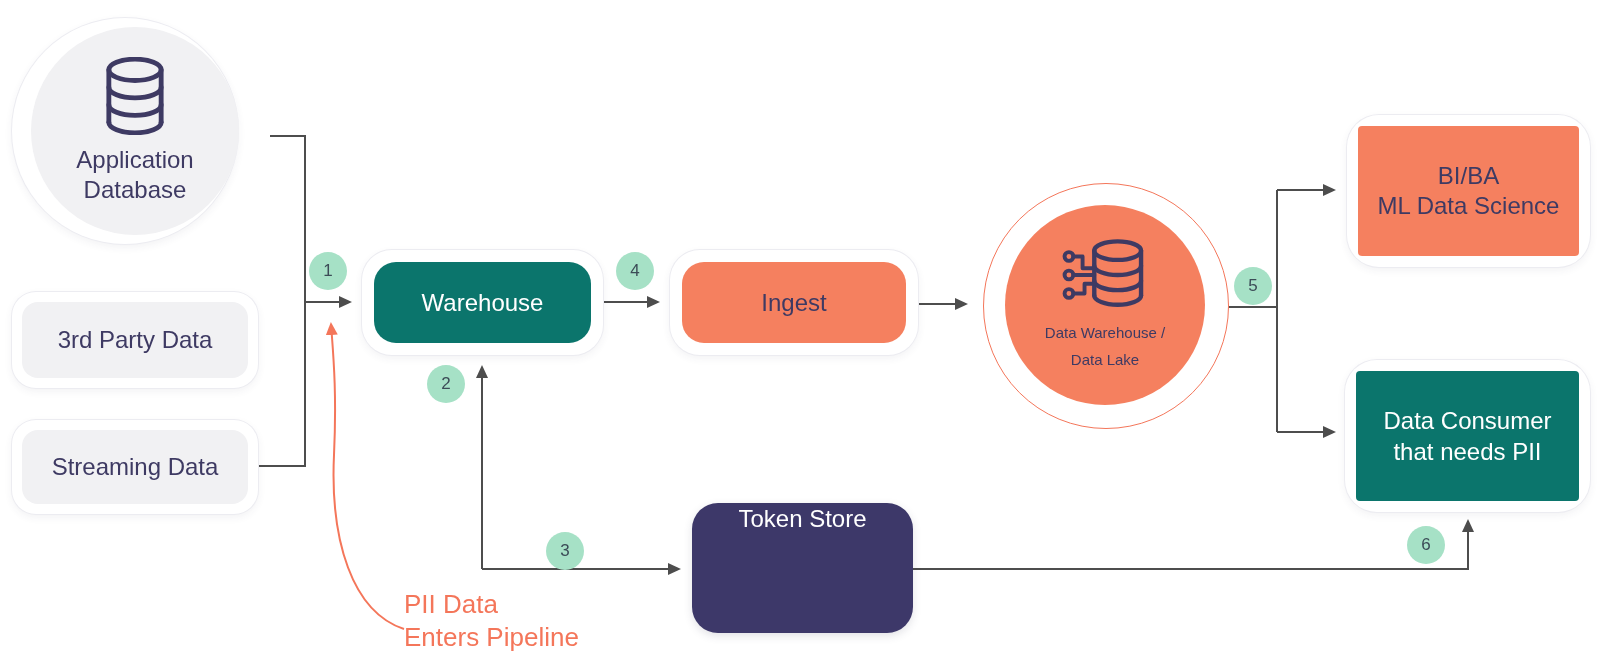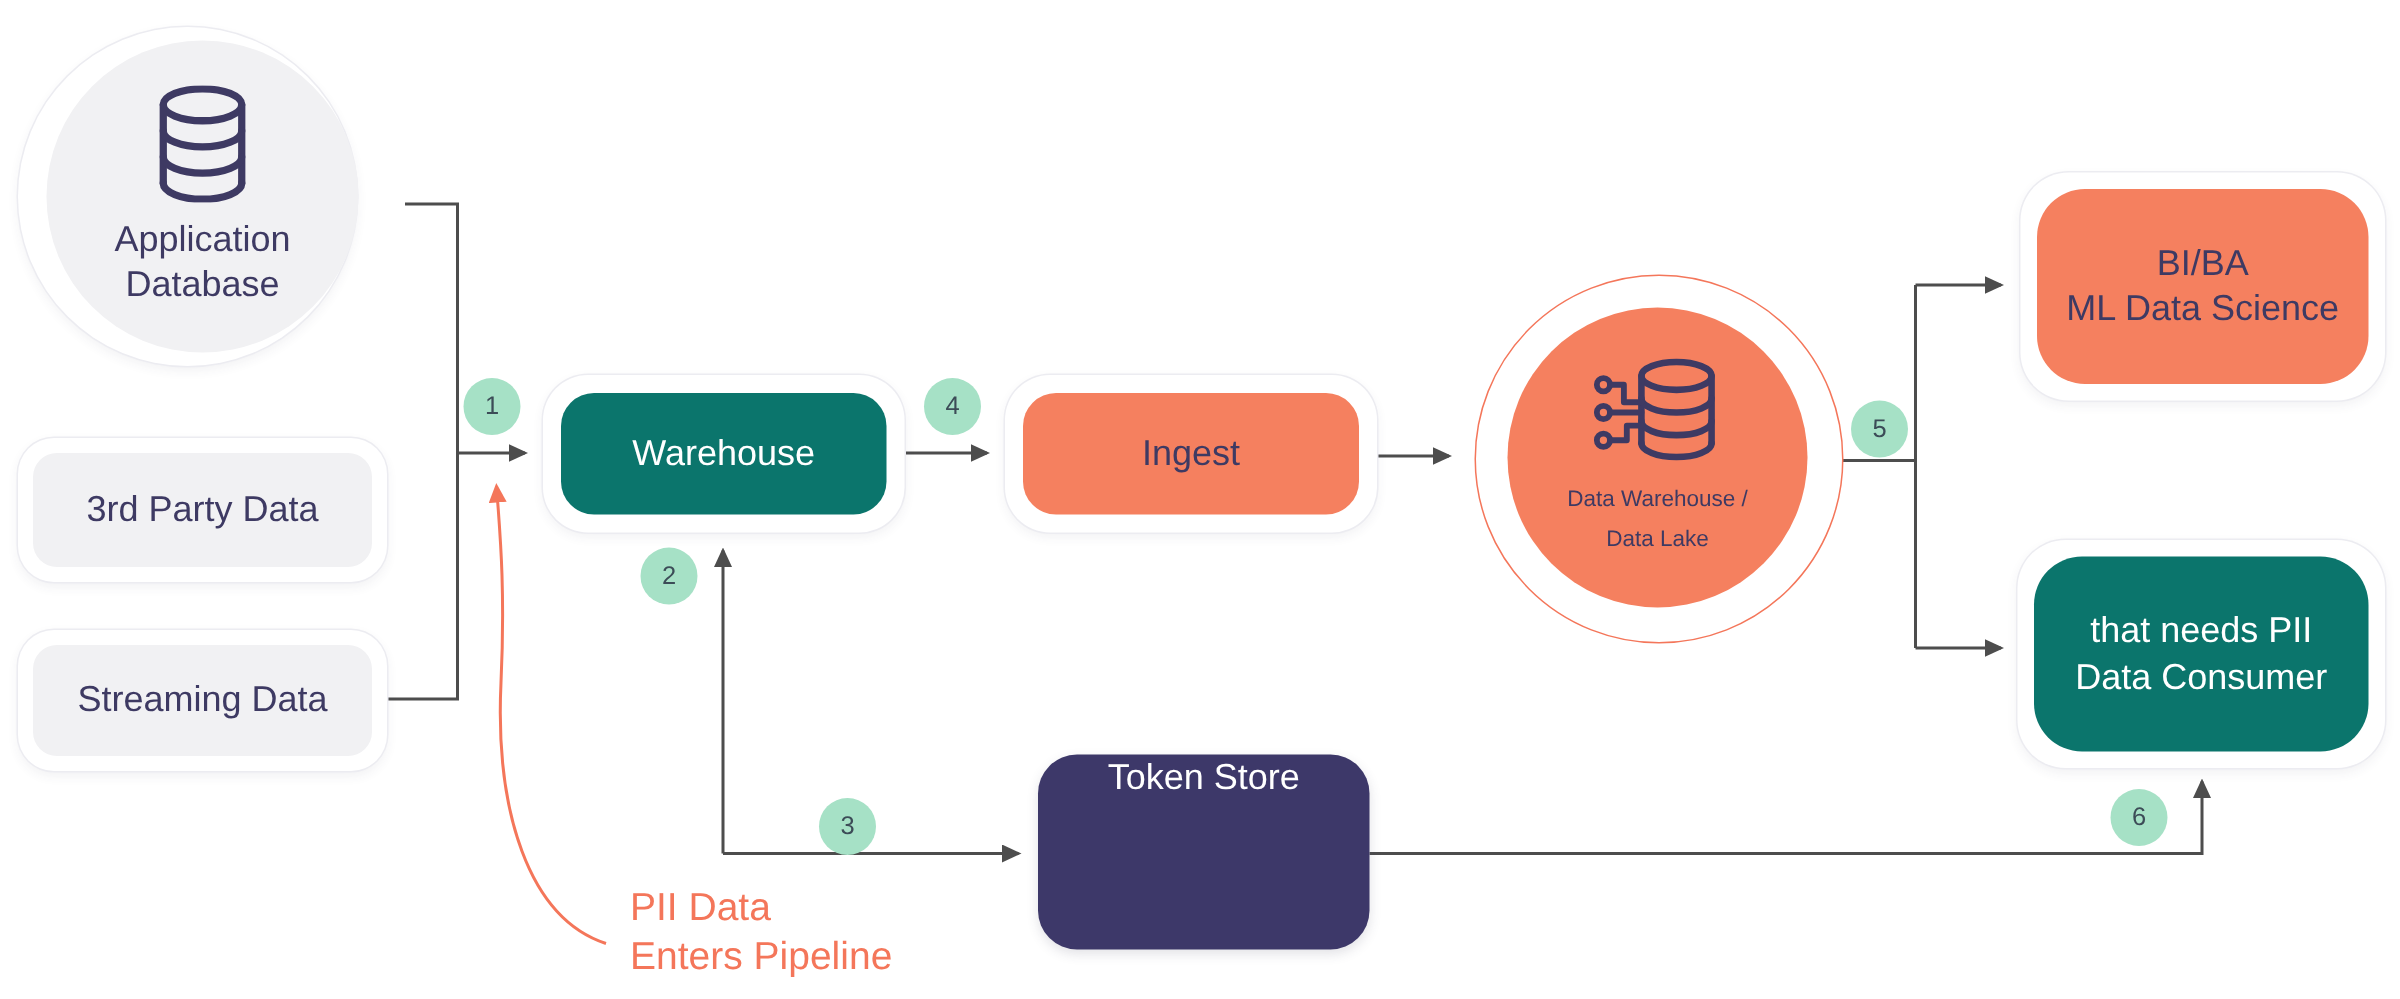--- a/index.html
+++ b/index.html
@@ -49,38 +49,38 @@
   .wh-ring{position:absolute; left:983px; top:183px; width:244px; height:244px;
            border:1.5px solid var(--accent_orange); border-radius:50%; background:var(--bg);}
   .wh-inner{position:absolute; left:1005px; top:205px; width:200px; height:200px; border-radius:50%;
             background:var(--orange); display:flex; flex-direction:column; align-items:center;
             justify-content:center; text-align:center; gap:6px;}
   .wh-lbl{color:var(--text_purple); font-size:15px; line-height:27px;}
 
   
   .ring-biba{left:1347px; top:115px; width:243px; height:152px; border-radius:32px;}
   .ring-consumer{left:1345px; top:360px; width:245px; height:152px; border-radius:32px;}
-  .inner-right{left:11px; top:11px; right:11px; bottom:11px; border-radius:32px;}
+  .inner-right{left:11px; top:11px; right:11px; bottom:11px; border-radius:4px;}
 
   
   .token-store{position:absolute; left:692px; top:503px; width:221px; height:130px;
                border-radius:26px; background:var(--purple);
                display:flex; justify-content:center;
                box-shadow:0 3px 8px rgba(60,60,90,0.15);}
 
   .badge{
     position:absolute; width:38px; height:38px; border-radius:50%;
     background:var(--mint); color:var(--badge_text); font-size:17px;
     display:flex; align-items:center; justify-content:center;
   }
   .b1{left:309px; top:252px;} .b2{left:427px; top:365px;} .b3{left:546px; top:532px;}
   .b4{left:616px; top:252px;} .b5{left:1234px; top:267px;} .b6{left:1407px; top:526px;}
 
   .annotation{
-    position:absolute; left:420px; top:588px; color:var(--accent_orange);
+    position:absolute; left:404px; top:588px; color:var(--accent_orange);
     font-size:26px; line-height:33px;
   }
   .icon{display:block;}
   .icon path,.icon ellipse,.icon line,.icon circle{stroke:var(--text_purple); fill:none; stroke-linecap:round; stroke-linejoin:round;}
 </style>
 </head>
 <body>
 
 <div id="canvas">
 
@@ -175,22 +175,22 @@
       <div class="lbl">
         <div>BI/BA</div>
         <div>ML Data Science</div>
       </div>
     </div>
   </div>
 
   <div class="ring ring-consumer">
     <div class="inner inner-right inner-teal">
       <div class="lbl-white">
+        <div>Data Consumer</div>
         <div>that needs PII</div>
-        <div>Data Consumer</div>
       </div>
     </div>
   </div>
 
   <div class="token-store">
     <span class="lbl-white">Token Store</span>
   </div>
 
   <div class="badge b1">1</div>
   <div class="badge b2">2</div>

